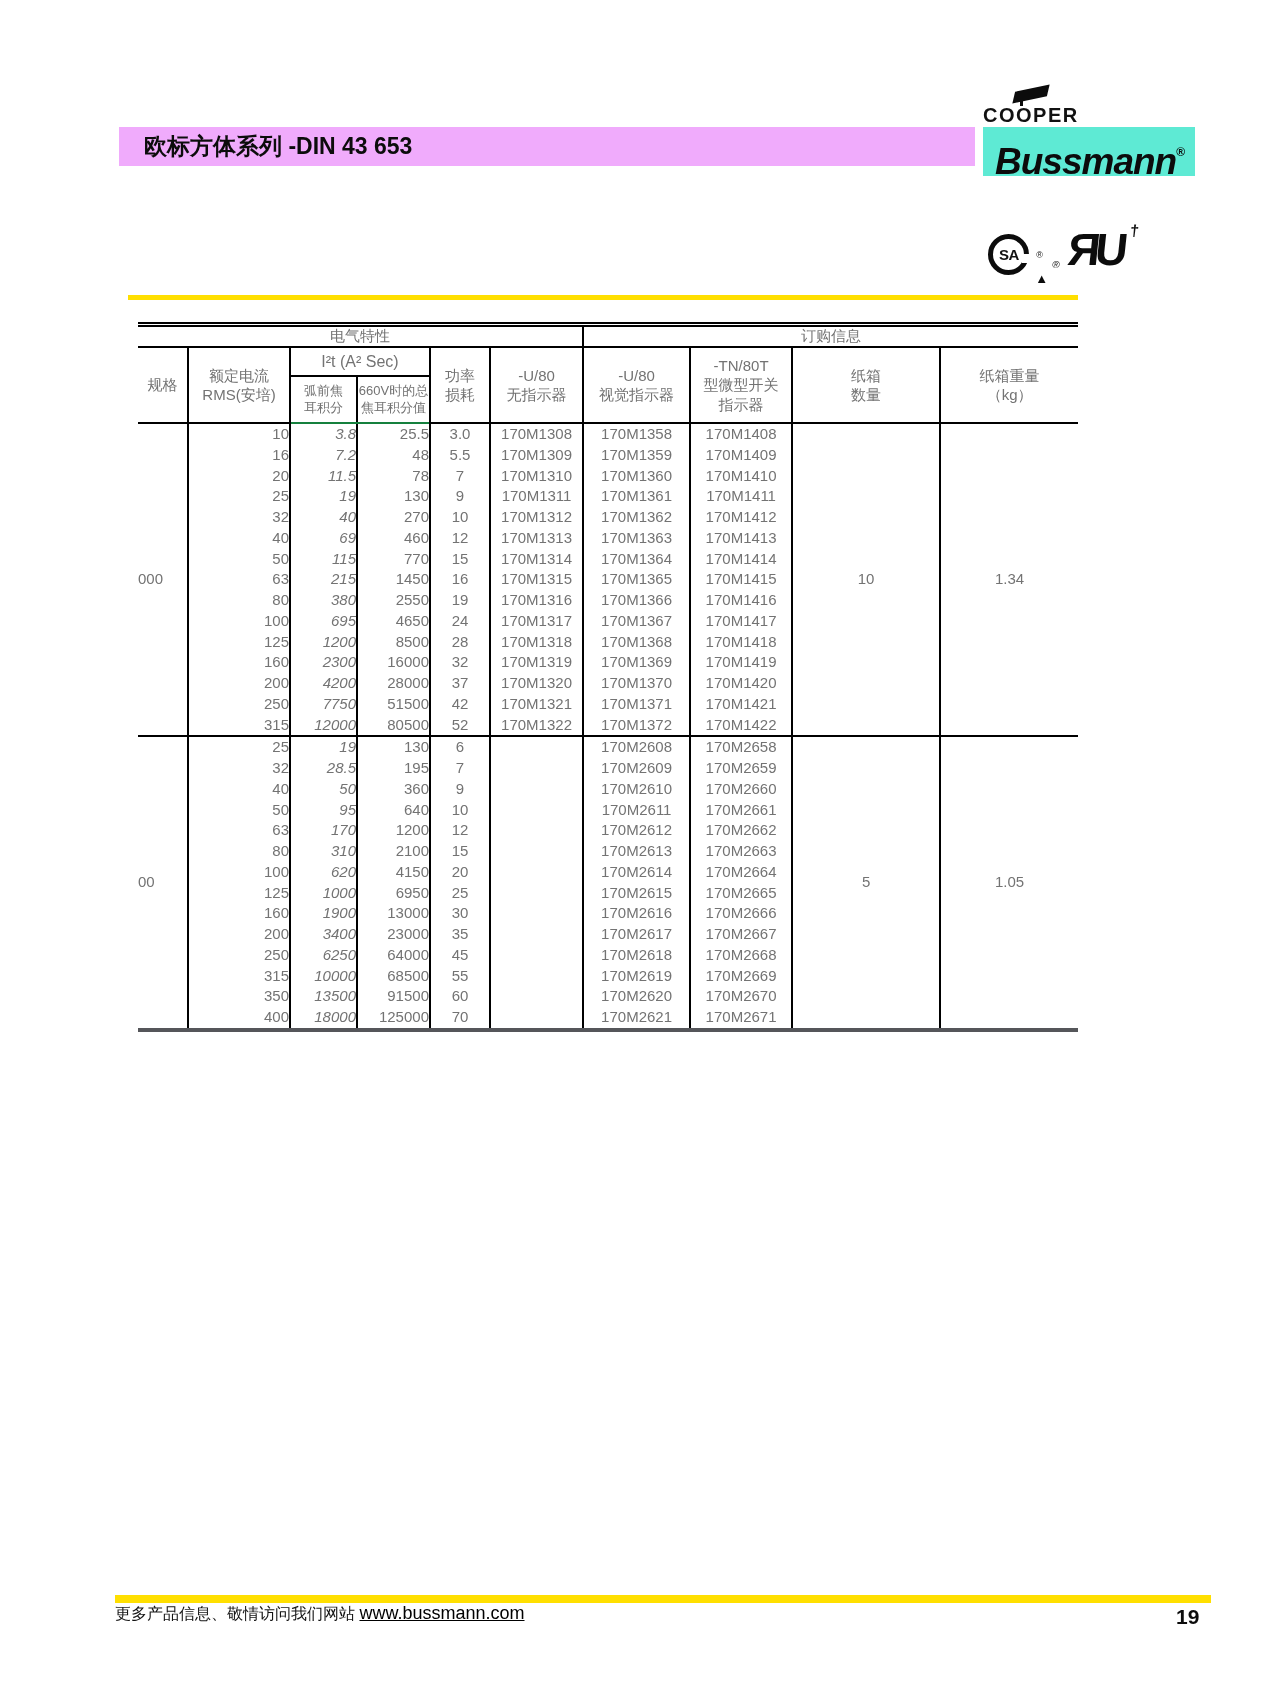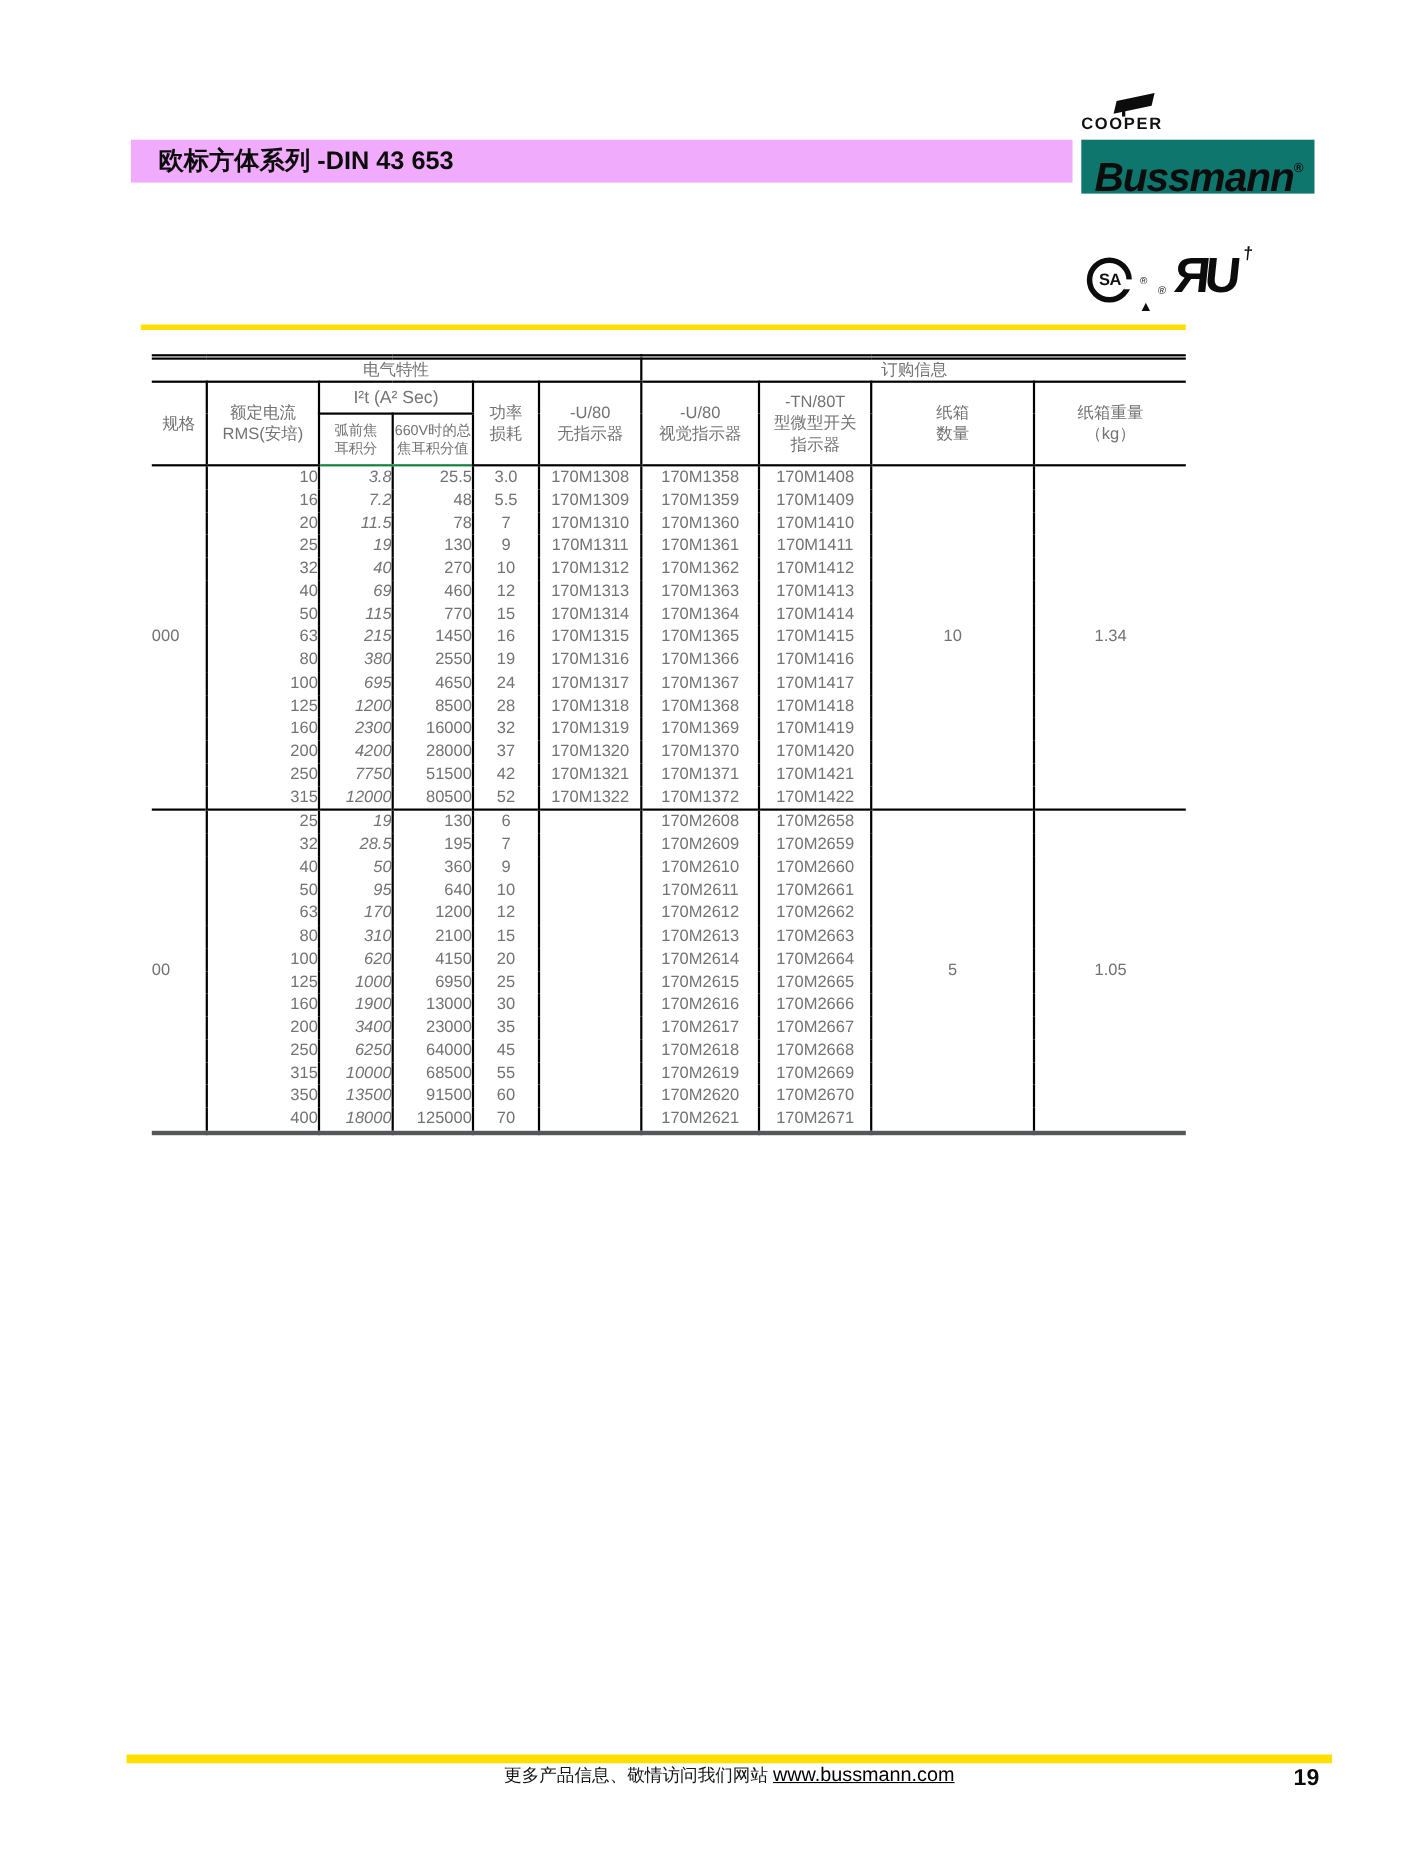--- a/index.html
+++ b/index.html
@@ -4,21 +4,21 @@
 <style>
   html,body{margin:0;padding:0;background:#ffffff;}
   .page{position:relative;width:1287px;height:1689px;background:#ffffff;overflow:hidden;
         font-family:"Liberation Sans","DejaVu Sans",sans-serif;color:#111;}
 
   
   .cooper{position:absolute;left:983px;top:86px;width:212px;height:38px;}
   .cooper-flag{position:absolute;left:32px;top:2px;width:32px;height:12px;background:#0c0c0c;
                transform:skewX(-25deg) rotate(-13deg);}
   .cooper-pole{position:absolute;left:37px;top:10px;width:3px;height:10px;background:#0c0c0c;}
-  .cooper-text{position:absolute;left:0;top:18px;font-size:15px;font-weight:800;letter-spacing:1.5px;}
+  .cooper-text{position:absolute;left:0;top:18px;font-size:20px;font-weight:800;letter-spacing:1.5px;}
   .bussmann-block{position:absolute;left:983px;top:127px;width:212px;height:49px;}
   .bussmann-word{position:absolute;left:12px;top:2px;font-size:37px;font-weight:800;font-style:italic;
                  letter-spacing:-1px;color:#0c0c0c;line-height:46px;}
   .bussmann-reg{font-size:12px;font-style:normal;vertical-align:18px;letter-spacing:0;}
 
   .series-bar{position:absolute;left:119px;top:127px;width:856px;height:39px;}
   .series-title{position:absolute;left:25px;top:0;line-height:39px;font-size:23px;font-weight:bold;color:#0c0c0c;}
 
   
   .page-title{position:absolute;left:133px;top:210px;font-size:30px;font-weight:bold;color:#0c0c0c;}
@@ -58,40 +58,40 @@
   td.c4{text-align:right;padding-right:10px;}
   td.c5,td.c6,td.c7,td.c8,td.c9,td.c10{text-align:center;}
 
   
   .conv-note{position:absolute;left:138px;top:1034px;width:952px;text-align:right;font-size:15px;color:#141414;}
   .conv-note .sp{margin-left:28px;}
   .notes{position:absolute;left:131px;top:1061px;width:900px;}
   .note-item{position:relative;padding-left:24px;font-size:16.5px;line-height:27.5px;color:#141414;}
   .note-bullet{position:absolute;left:0;top:10px;width:7px;height:7px;background:#0c0c0c;}
   .footer-bar{position:absolute;left:115px;top:1595px;width:1096px;height:8px;}
-  .footer-note{position:absolute;left:115px;top:1603px;width:1096px;text-align:center;font-size:16px;color:#141414;}
+  .footer-note{position:absolute;left:115px;top:1603px;width:1096px;text-align:left;font-size:16px;color:#141414;}
   .website-link{font-size:18px;text-decoration:underline;color:#000;}
   .page-number{position:absolute;left:1176px;top:1605px;font-size:21px;font-weight:bold;color:#0c0c0c;}
 </style>
 </head>
 <body>
 
 <div class="page">
 
   <div class="cooper">
     <div class="cooper-pole"></div>
     <div class="cooper-flag"></div>
     <div class="cooper-text">COOPER</div>
   </div>
 
   <div class="series-bar brand-yellow" style="background: #f0abfc;">
     <div class="series-title">欧标方体系列 -DIN 43 653</div>
   </div>
 
-  <div class="bussmann-block brand-yellow" style="background: #0f766e;">
+  <div class="bussmann-block brand-yellow" style="background: #5eead4;">
     <div class="bussmann-word"><span>Bussmann</span><span class="bussmann-reg">®</span></div>
   </div>
 
 
   <div class="certs">
     <div class="csa">
       <div class="csa-ring">
           <div class="csa-notch"></div>
         </div>
       <div class="csa-letters">SA</div>

